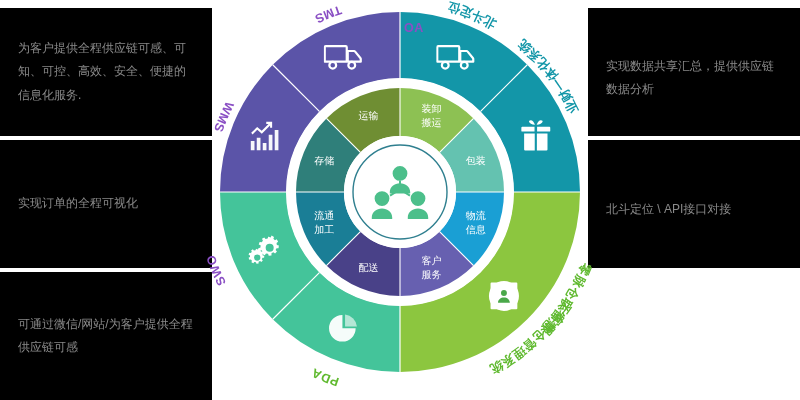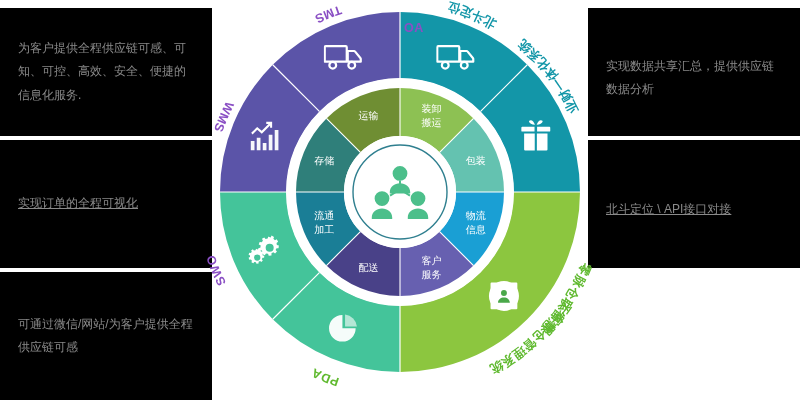--- a/index.html
+++ b/index.html
@@ -20,21 +20,21 @@
     color: #8a8a8a;
     font-size: 12px;
     line-height: 1.95;
   }
   .panel .ptext { width: 100%; padding: 0 18px; }
   .panel.left  { left: 0; }
   .panel.right { right: 0; }
   .panel.left  .ptext { text-align: left; }
   .panel.right .ptext { text-align: left; margin-top: 12px; }
   .p-row1 { top: 8px; }
-  .p-row2 { top: 140px; text-decoration: underline; }
+  .p-row2 { top: 140px; }
   .p-row3 { top: 272px; }
 
   
   #wheel {
     position: absolute;
     left: 214px; top: 6px;
     width: 372px; height: 372px;
   }
   #wheel svg { display: block; width: 372px; height: 372px; overflow: visible; }
 

